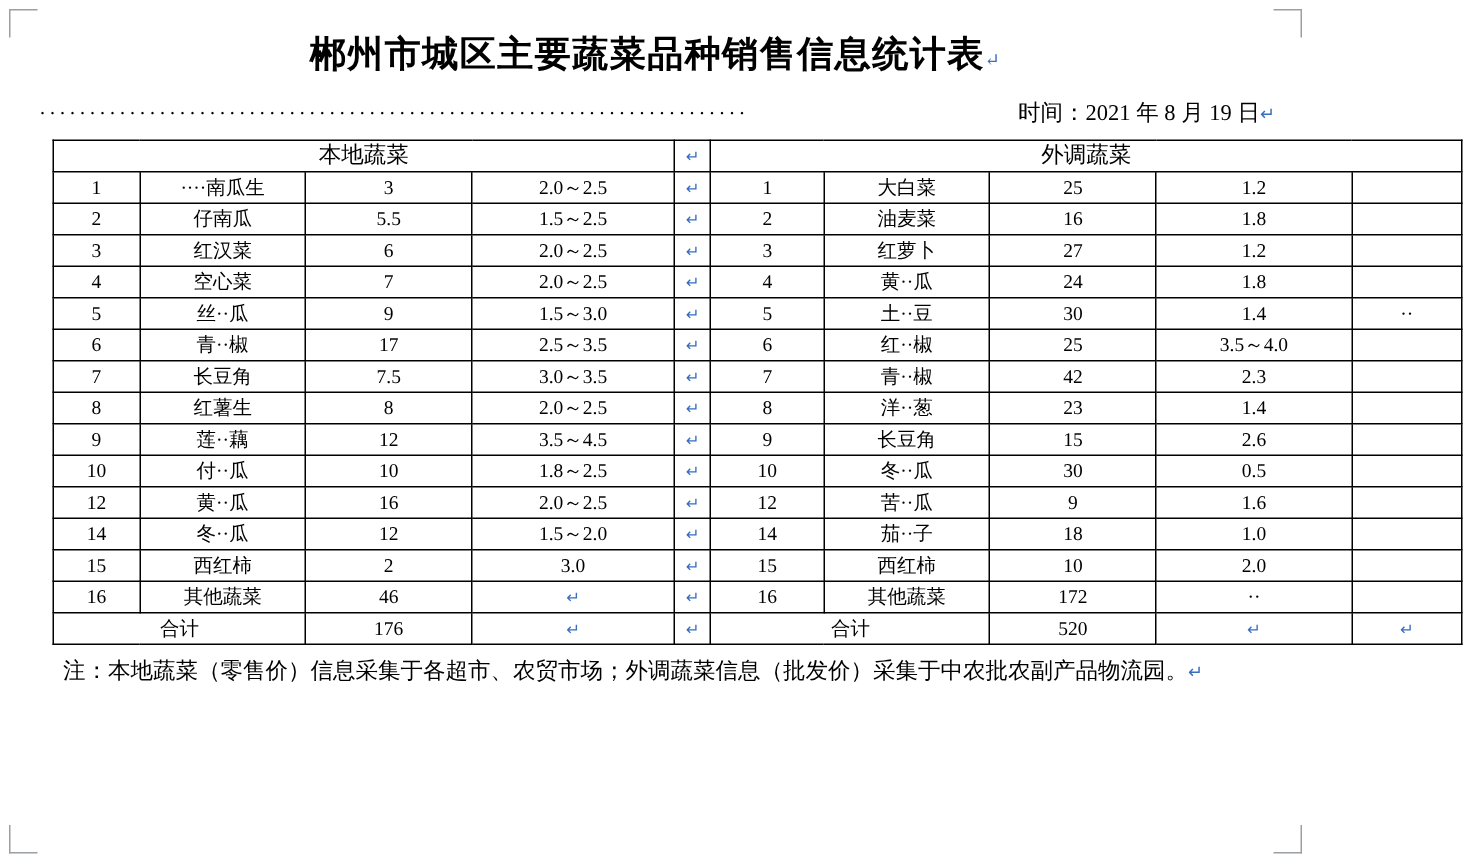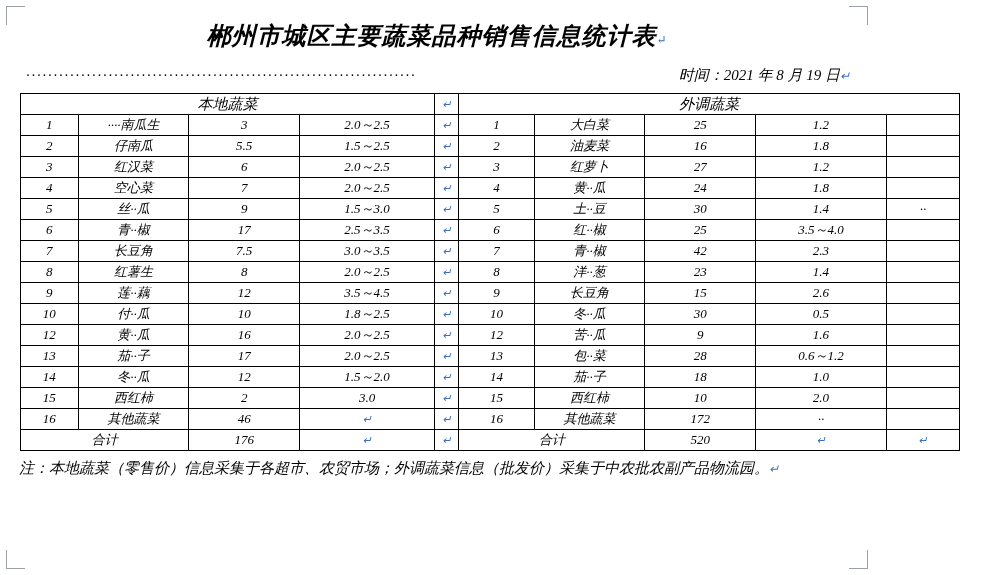--- a/index.html
+++ b/index.html
@@ -13,21 +13,20 @@
     font-family: "Liberation Serif", "DejaVu Serif", serif;
     color: #000000;
     position: relative;
     overflow: hidden;
   }
   .page {
     position: relative;
     width: 874px;
     height: 575px;
     box-sizing: border-box;
-    font-style: italic;
   }
   
   .crop {
     position: absolute;
     width: 18px;
     height: 18px;
     border-color: #9aa0a6;
     border-style: solid;
     border-width: 0;
   }
@@ -66,21 +65,21 @@
   .pil {
     color: #3a6fbf;
     font-size: 12px;
     font-family: "Liberation Sans", sans-serif;
     vertical-align: baseline;
   }
 
   table.grid {
     border-collapse: collapse;
     width: 940px;
-    margin: 2px 0 0 20px;
+    margin: 2px 0 0 35px;
     table-layout: fixed;
     font-size: 13px;
   }
   table.grid td {
     border: 1px solid #000000;
     text-align: center;
     height: 20px;
     padding: 0 1px;
     line-height: 18px;
     font-family: "Liberation Serif", "DejaVu Serif", serif;
@@ -91,21 +90,21 @@
   }
   .grouphdr { font-size: 15px; height: 26px; }
   .colhdr { font-size: 14px; height: 24px; }
   .pmark {
     color: #3a6fbf;
     font-size: 11px;
     font-family: "Liberation Sans", sans-serif;
   }
   .note {
     font-size: 15px;
-    padding: 8px 24px 0 19px;
+    padding: 8px 24px 0 42px;
     white-space: nowrap;
   }
 </style>
 </head>
 <body>
 
 <div class="page">
 
   <div class="crop tl"></div>
   <div class="crop tr"></div>
@@ -269,32 +268,20 @@
         <td>16</td>
         <td>2.0～2.5</td>
         <td class="gap"><span class="pmark">↵</span></td>
         <td>12</td>
         <td>苦··瓜</td>
         <td>9</td>
         <td>1.6</td>
         <td></td>
       </tr>
       <tr>
-        <td>13</td>
-        <td>茄··子</td>
-        <td>17</td>
-        <td>2.0～2.5</td>
-        <td class="gap"><span class="pmark">↵</span></td>
-        <td>13</td>
-        <td>包··菜</td>
-        <td>28</td>
-        <td>0.6～1.2</td>
-        <td></td>
-      </tr>
-      <tr>
         <td>14</td>
         <td>冬··瓜</td>
         <td>12</td>
         <td>1.5～2.0</td>
         <td class="gap"><span class="pmark">↵</span></td>
         <td>14</td>
         <td>茄··子</td>
         <td>18</td>
         <td>1.0</td>
         <td></td>

